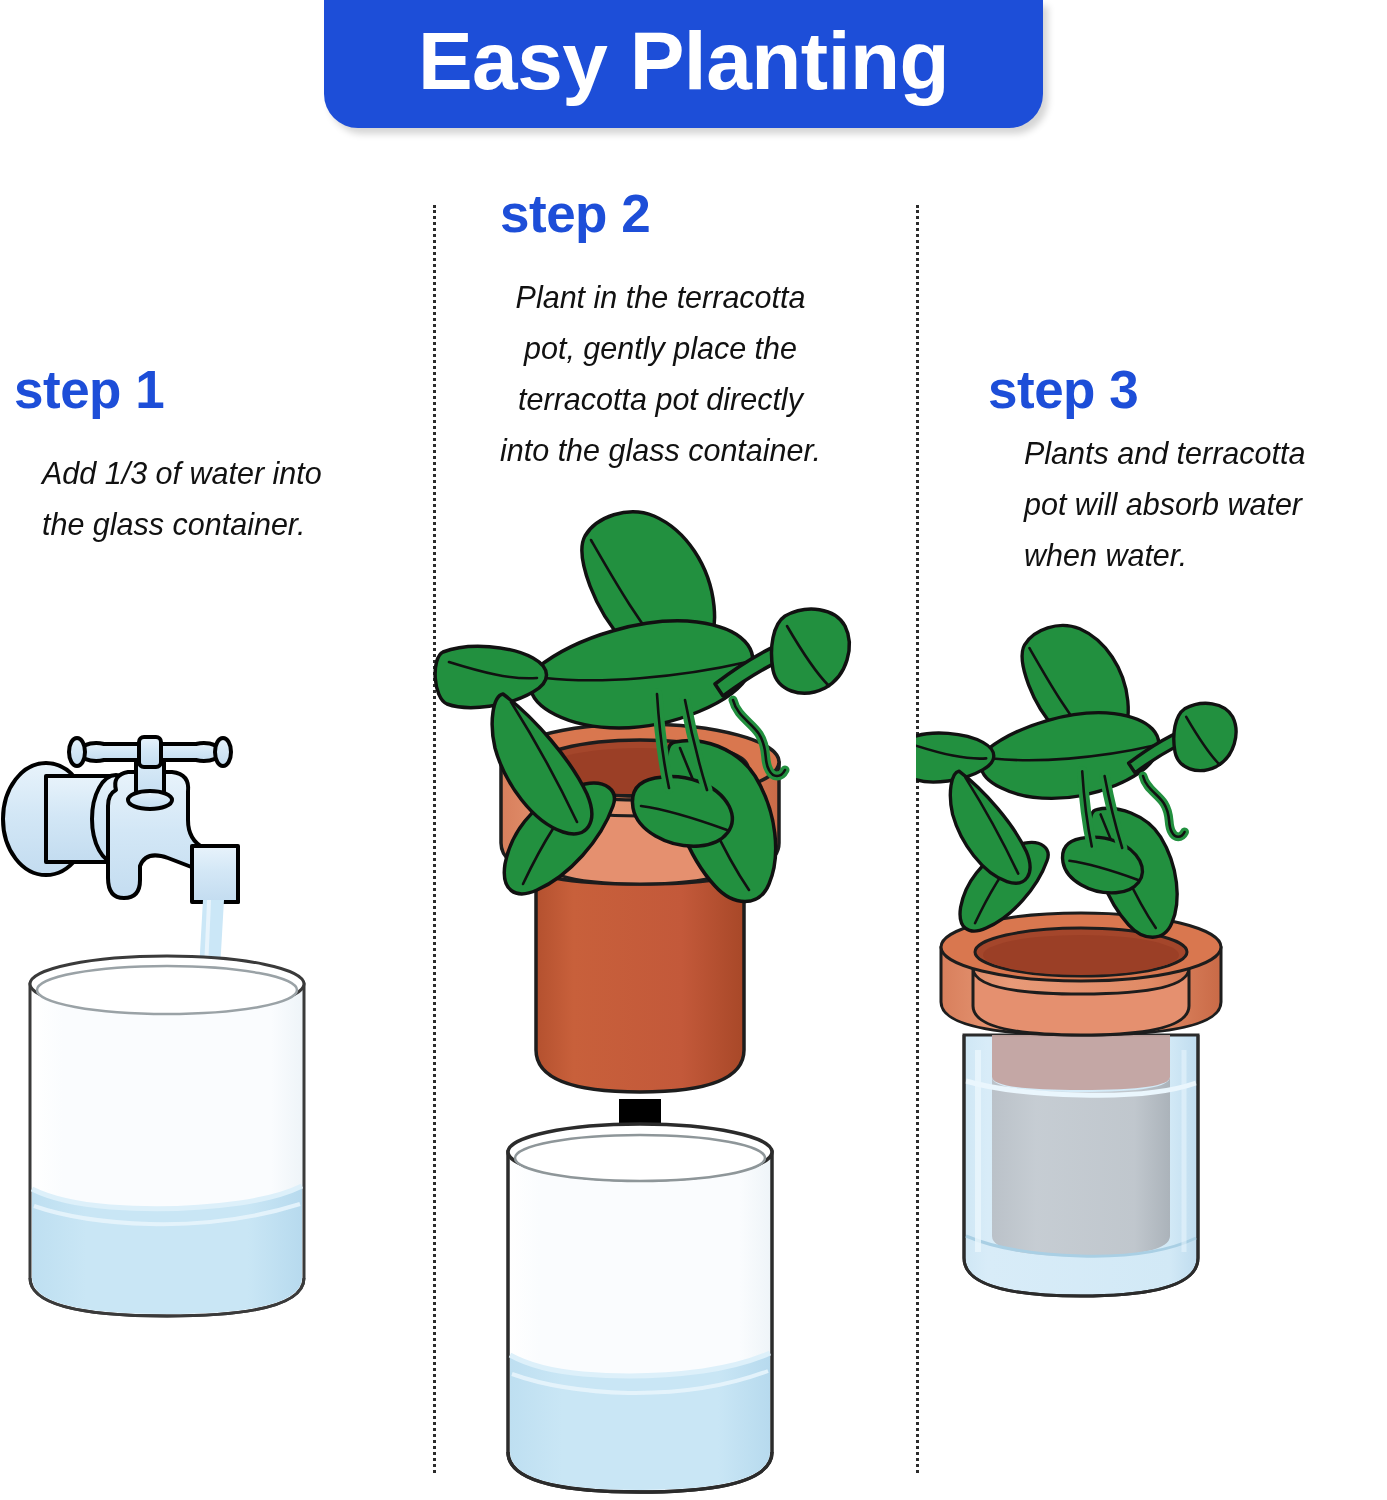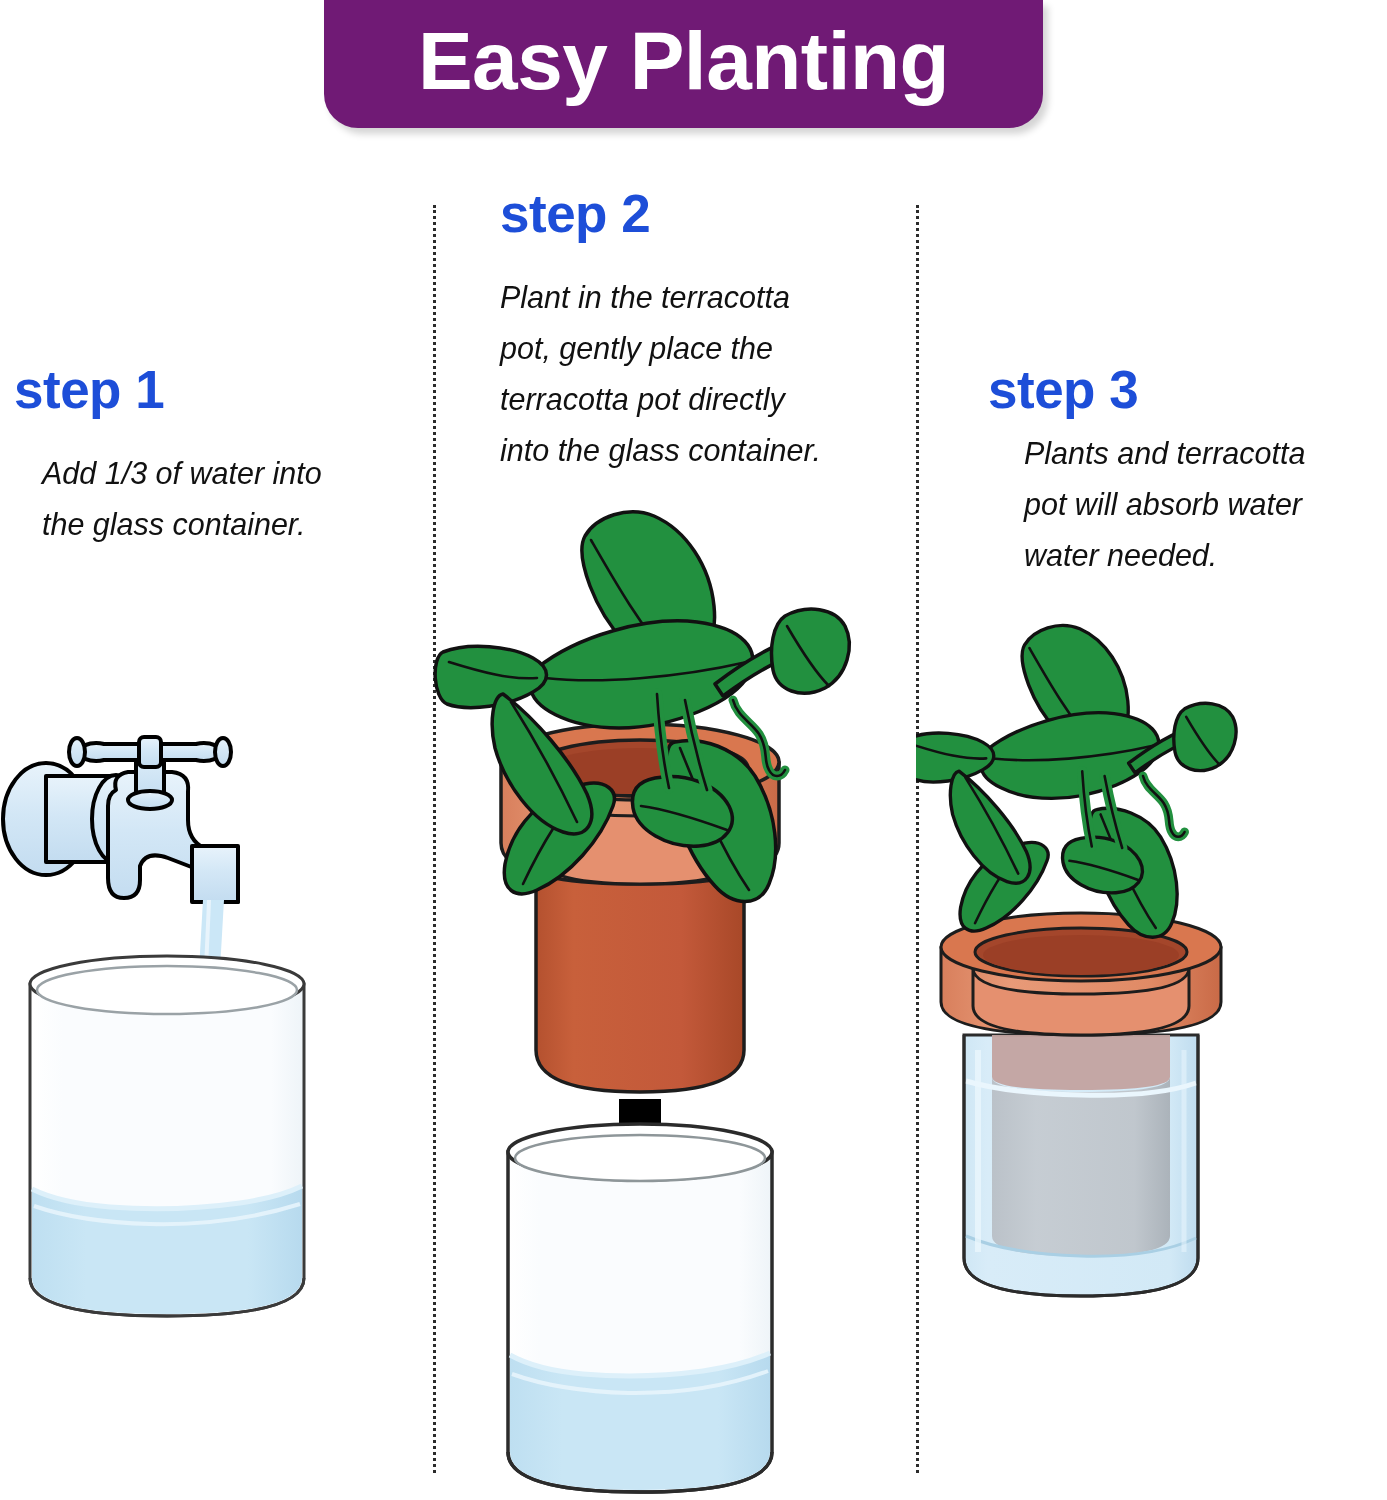--- a/index.html
+++ b/index.html
@@ -17,21 +17,21 @@
     background: #ffffff;
   }
 
   
   .banner {
     position: absolute;
     left: 324px;
     top: 0px;
     width: 719px;
     height: 128px;
-    background: #701a75;
+    background: #1d4ed8;
     border-bottom-left-radius: 34px;
     border-bottom-right-radius: 34px;
     box-shadow: 5px 6px 7px rgba(0,0,0,0.17);
     display: flex;
     align-items: center;
     justify-content: center;
   }
   .banner-title {
     color: #ffffff;
     font-family: "Liberation Sans", sans-serif;
@@ -79,21 +79,21 @@
     line-height: 51px;
     color: #111111;
   }
   .step-body span { display: block; white-space: nowrap; }
 
   
   .c1-head { left: 14px;  top: 362px; }
   .c1-body { left: 14px;  top: 448px; margin-left: 28px; }
 
   .c2-head { left: 500px; top: 186px; }
-  .c2-body { left: 500px; top: 272px; }
+  .c2-body { left: 500px; top: 272px; text-align: center; }
 
   .c3-head { left: 988px; top: 362px; }
   .c3-body { left: 988px; top: 448px; }
 
   
   .art { position: absolute; left: 0; top: 0; pointer-events: none; }
 </style>
 </head>
 <body>
 
@@ -360,21 +360,21 @@
         <path d="M75 1452 Q75 1492 207 1492 Q339 1492 339 1452" fill="none" stroke="#2b2b2b" stroke-width="3.5"></path>
       </g>
     </svg>
   </div>
 
   <div class="col col-3">
     <div class="step-head c3-head" style="left:72px; top:362px;">step 3</div>
     <div class="step-body c3-body" style="left:72px; top:428px;margin-left:36px;">
       <span>Plants and terracotta</span>
       <span>pot will absorb water</span>
-      <span>water needed.</span>
+      <span>when water.</span>
     </div>
 
     <svg class="art" width="471" height="1500" viewBox="0 0 471 1500">
       <defs>
         <linearGradient id="potRim3" x1="0" y1="0" x2="1" y2="0">
           <stop offset="0%" stop-color="#d87f5c"></stop>
           <stop offset="25%" stop-color="#e89a78"></stop>
           <stop offset="75%" stop-color="#e08a65"></stop>
           <stop offset="100%" stop-color="#c96a47"></stop>
         </linearGradient>

